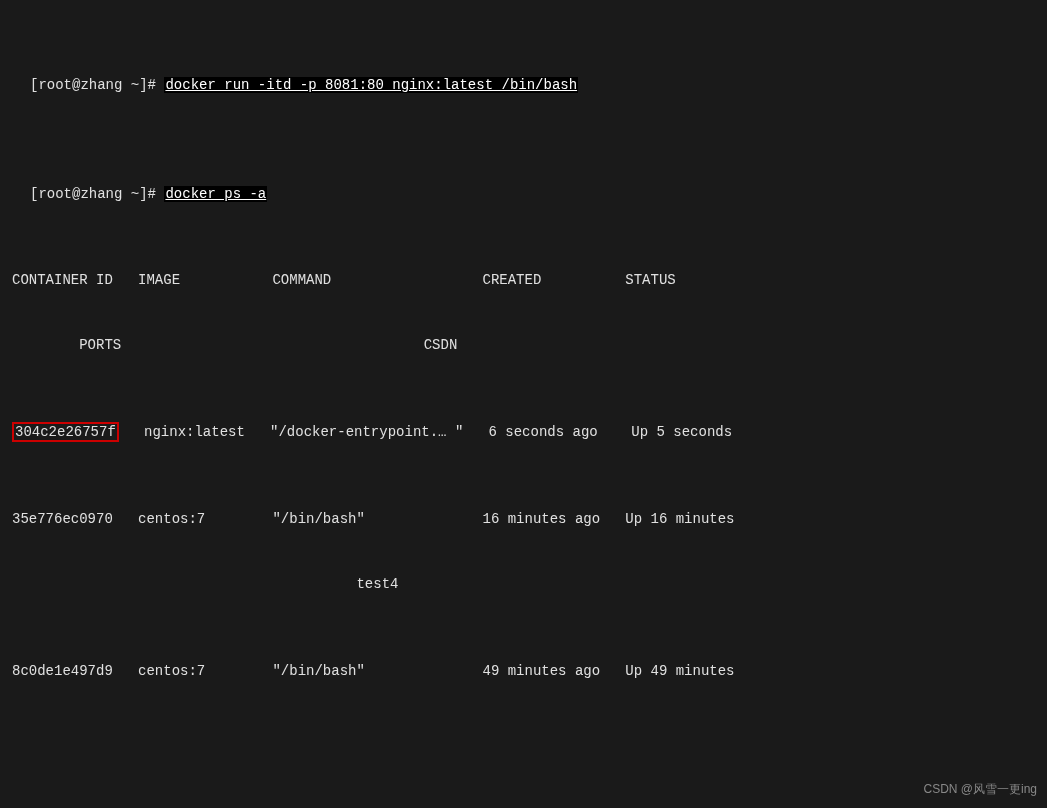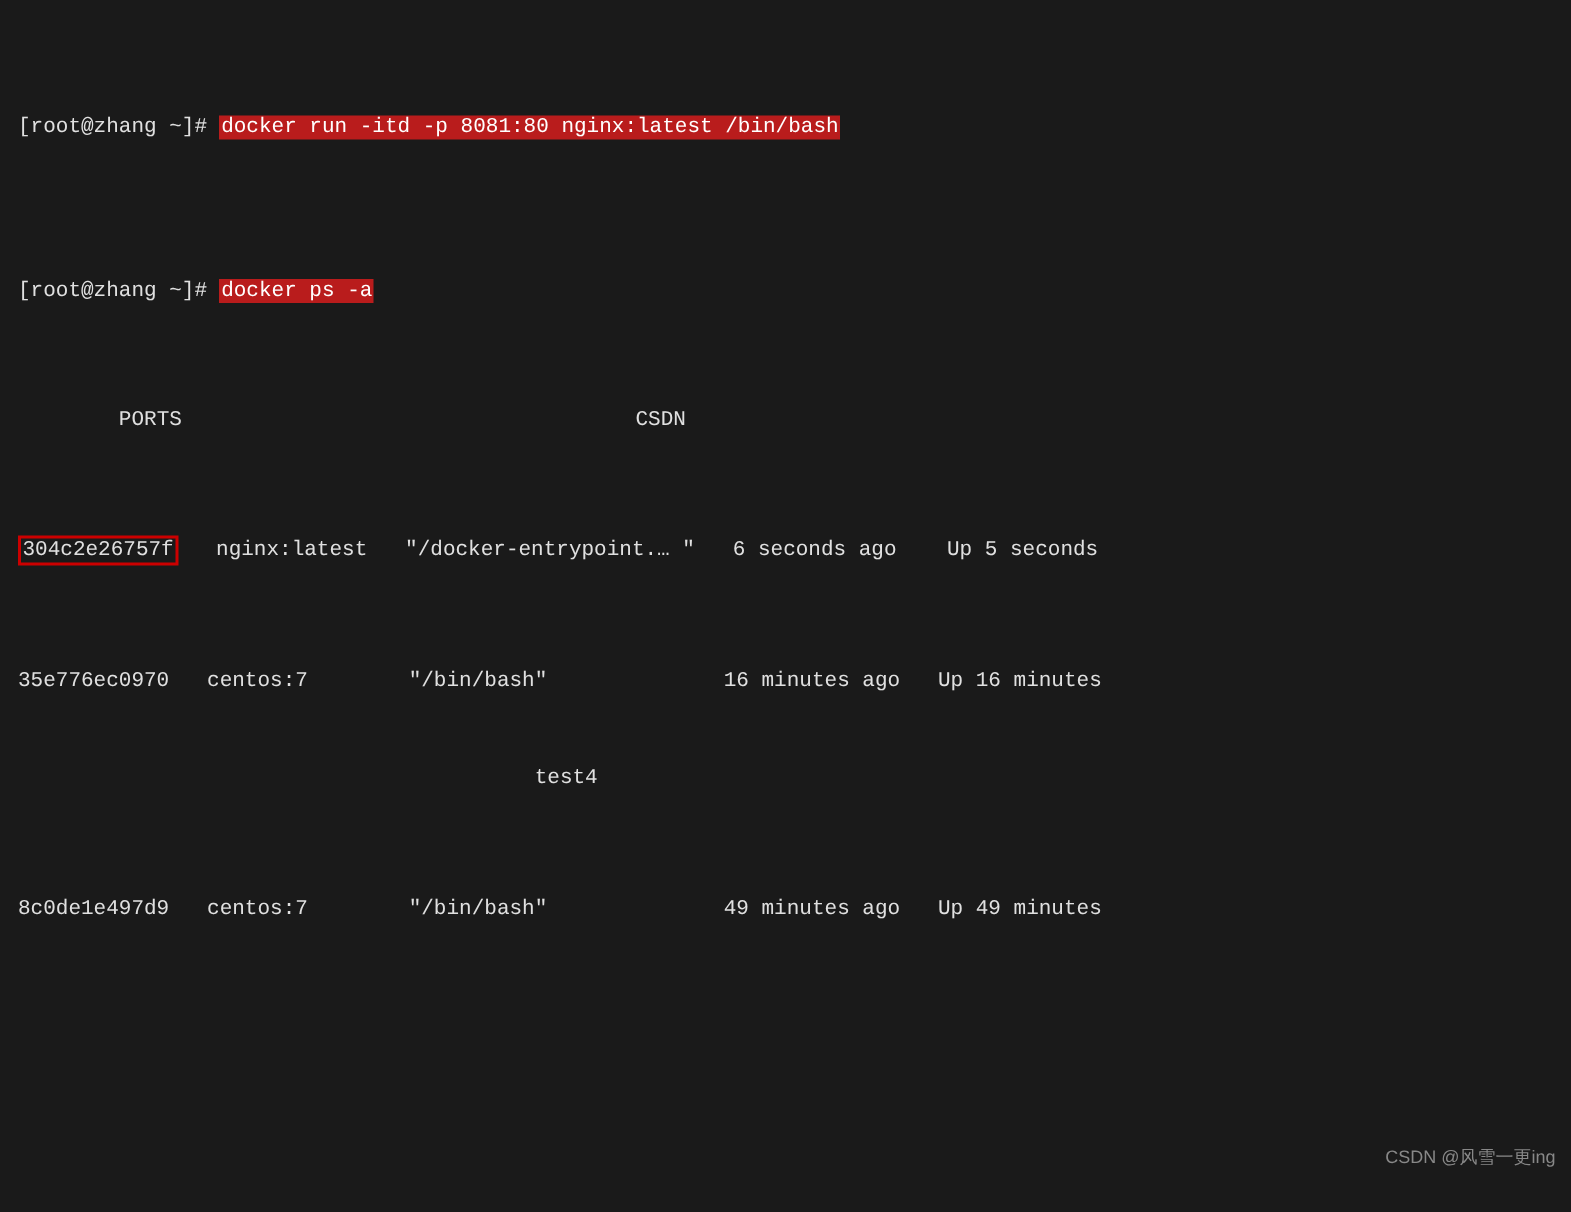--- a/index.html
+++ b/index.html
@@ -18,51 +18,54 @@
       color: #e0e0e0;
       line-height: 1.55;
       white-space: pre-wrap;
       word-break: break-all;
     }
     .line {
       display: block;
     }
     .prompt {
       color: #e0e0e0;
+      margin-left: 18px;
     }
     .cmd-highlight {
-      background-color: #b91c1c;
+      background-color: #000000;
       color: #ffffff;
       padding: 0 1px;
+      text-decoration: underline;
     }
     .container-id-highlight {
       border: 2px solid #cc0000;
       color: #e0e0e0;
       padding: 0 1px;
       text-align: center;
     }
     .watermark {
       position: fixed;
-      bottom: 28px;
+      bottom: 10px;
       right: 10px;
       color: #888888;
       font-size: 12px;
       font-family: Arial, sans-serif;
     }
   </style>
 </head>
 <body>
 
 <div class="terminal">
 
   <span class="line"><span class="prompt">[root@zhang ~]# </span><span class="cmd-highlight">docker run -itd -p 8081:80 nginx:latest /bin/bash</span></span>
 
 
   <span class="line"><span class="prompt">[root@zhang ~]# </span><span class="cmd-highlight">docker ps -a</span></span>
 
+  <span class="line"><span>CONTAINER ID   IMAGE           COMMAND                  CREATED          STATUS</span></span>
   <span class="line"><span>        PORTS                                    CSDN</span></span>
 
   <span class="line"><span class="container-id-highlight">304c2e26757f</span><span>   nginx:latest   "/docker-entrypoint.… "   6 seconds ago    Up 5 seconds</span></span>
 
   <span class="line"><span>35e776ec0970   centos:7        "/bin/bash"              16 minutes ago   Up 16 minutes</span></span>
   <span class="line"><span>                                         test4</span></span>
 
   <span class="line"><span>8c0de1e497d9   centos:7        "/bin/bash"              49 minutes ago   Up 49 minutes</span></span>
   
 

